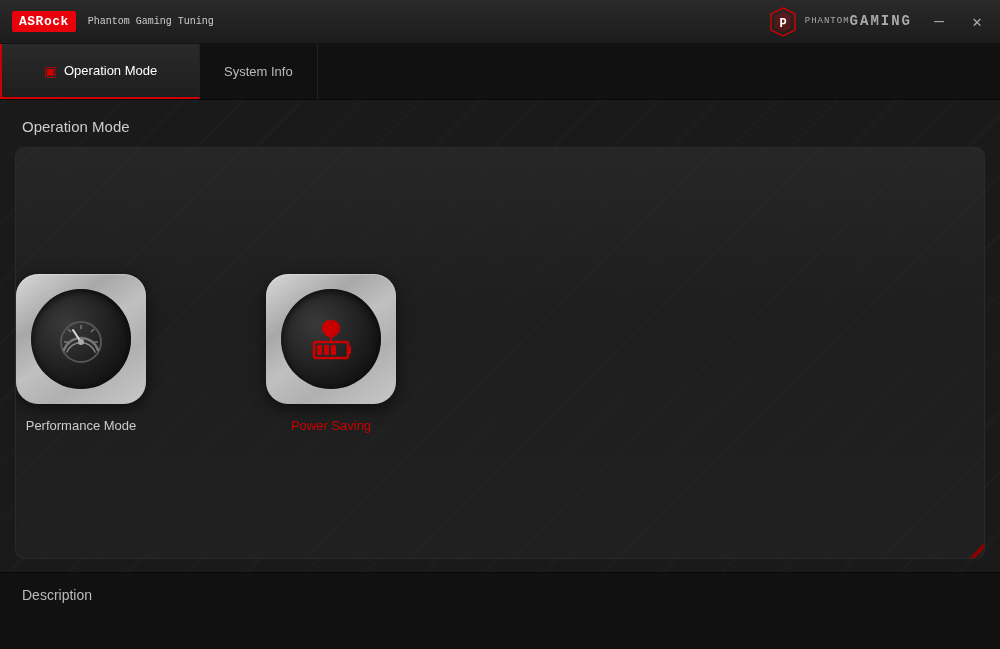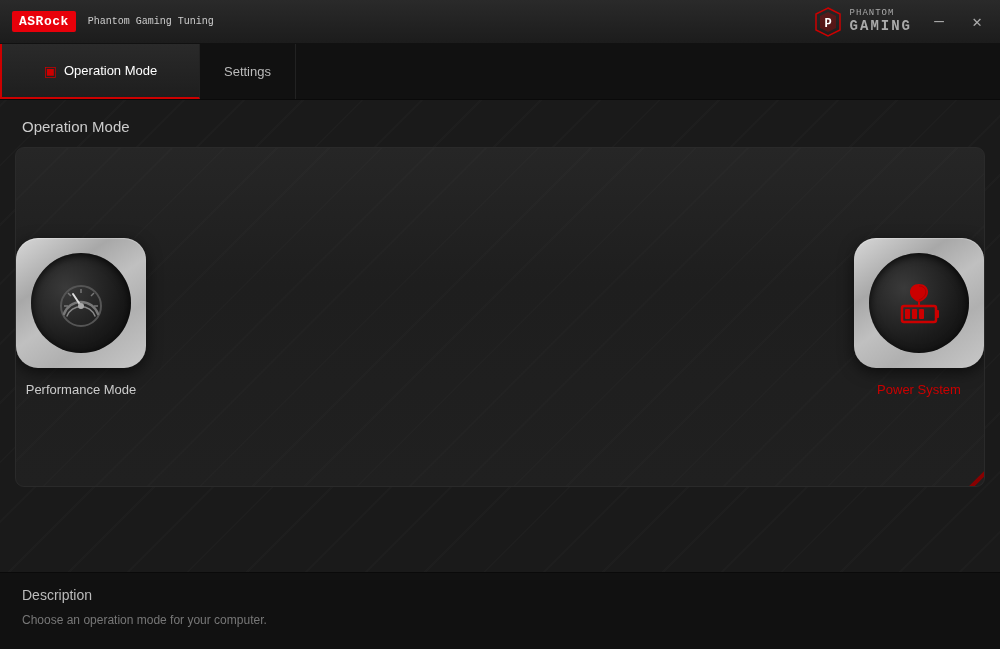--- a/index.html
+++ b/index.html
@@ -51,22 +51,23 @@
       display: flex;
       align-items: center;
       gap: 6px;
     }
     #phantom-logo-icon {
       width: 32px;
       height: 32px;
     }
     #phantom-logo-text {
       display: flex;
-      flex-direction: column;
+      flex-direction: row;
       line-height: 1.1;
+      align-items: center;
     }
     #phantom-logo-text span:first-child {
       font-size: 9px;
       color: #aaa;
       letter-spacing: 1px;
     }
     #phantom-logo-text span:last-child {
       font-size: 14px;
       color: #aaa;
       font-weight: 700;
@@ -155,26 +156,26 @@
       position: relative;
       z-index: 1;
     }
 
     
     #main-panel {
       margin: 0 15px;
       background: linear-gradient(180deg, #262626 0%, #1e1e1e 40%, #202020 100%);
       border: 1px solid #2a2a2a;
       border-radius: 9px;
-      height: 340px;
+      height: 412px;
       position: relative;
       z-index: 1;
       display: flex;
       align-items: center;
-      justify-content: space-between;
+      justify-content: flex-start;
       gap: 120px;
       overflow: hidden;
     }
 
     
     #main-panel::after {
       content: '';
       position: absolute;
       top: 0; left: 0; right: 0; bottom: 0;
       background:
@@ -314,21 +315,21 @@
     <div class="titlebar-btn close">✕</div>
   </div>
 </div>
 
 <div id="tabs">
   <div class="tab active" id="tab-operation-mode">
     <span class="tab-icon">▣</span>
     <span>Operation Mode</span>
   </div>
   <div class="tab">
-    <span>Settings</span>
+    <span>System Info</span>
   </div>
 </div>
 
 <div id="content">
 
   <div id="section-title">Operation Mode</div>
 
   <div id="main-panel">
 
     <div class="mode-btn">
@@ -367,24 +368,23 @@
             <rect x="13" y="33" width="5" height="10" rx="1" fill="#cc0000"></rect>
             <rect x="20" y="33" width="5" height="10" rx="1" fill="#cc0000"></rect>
             <rect x="27" y="33" width="5" height="10" rx="1" fill="#cc0000"></rect>
 
             <path d="M27 8 C 38 8, 40 22, 27 26 C 14 22, 16 8, 27 8 Z" fill="#cc0000"></path>
             <path d="M27 10 C 35 10, 37 20, 27 24" fill="none" stroke="#aa0000" stroke-width="1"></path>
             <line x1="27" y1="26" x2="27" y2="30" stroke="#cc0000" stroke-width="2"></line>
           </svg>
         </div>
       </div>
-      <span class="mode-label active-label">Power System</span>
+      <span class="mode-label active-label">Power Saving</span>
     </div>
 
     <div class="panel-accent"></div>
   </div>
 
   <div id="description-bar">
     <div id="description-title">Description</div>
-    <div id="description-text">Choose an operation mode for your computer.</div>
   </div>
 
 </div>
 
 </body></html>

